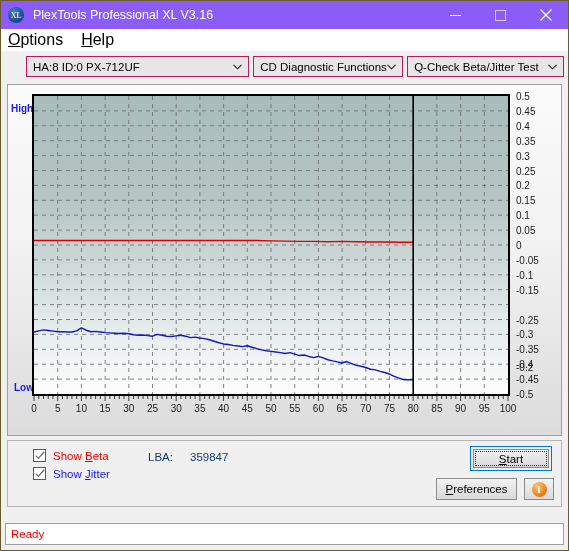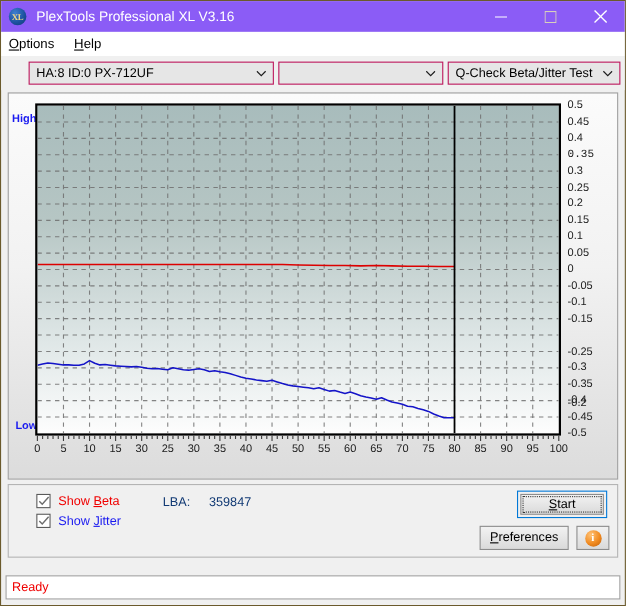--- a/index.html
+++ b/index.html
@@ -65,21 +65,21 @@
   
   .menubar {
     height: 22px;
     background: #ffffff;
     display: flex;
     align-items: center;
     padding-left: 7px;
     box-sizing: border-box;
   }
   .menu-item {
-    font-size: 12px;
+    font-size: 16px;
     color: #000000;
     margin-right: 18px;
     white-space: nowrap;
   }
   .menu-item u { text-decoration: underline; }
 
   
   .toolbar {
     height: 31px;
     background: #f0f0f0;
@@ -314,20 +314,21 @@
   <div class="toolbar">
     <div class="combo combo-device">
       <span>HA:8 ID:0  PX-712UF</span>
       <span class="chev">
         <svg width="9" height="6" viewBox="0 0 9 6">
             <polyline points="0.5,0.8 4.5,4.8 8.5,0.8" fill="none" stroke="#202020" stroke-width="1.1"></polyline>
           </svg>
       </span>
     </div>
     <div class="combo combo-func">
+      <span>CD Diagnostic Functions</span>
       <span class="chev">
         <svg width="9" height="6" viewBox="0 0 9 6">
             <polyline points="0.5,0.8 4.5,4.8 8.5,0.8" fill="none" stroke="#202020" stroke-width="1.1"></polyline>
           </svg>
       </span>
     </div>
     <div class="combo combo-test">
       <span>Q-Check Beta/Jitter Test</span>
       <span class="chev">
         <svg width="9" height="6" viewBox="0 0 9 6">
@@ -382,21 +383,21 @@
           <line x1="0" y1="283.1" x2="474" y2="283.1" stroke="#6f6f6f" stroke-width="1" stroke-dasharray="4,4" opacity="0.85"></line>
           <polyline points="0.00,144.53 9.48,144.53 23.70,144.53 37.92,144.53 52.14,144.53 66.36,144.53 80.58,144.53 94.80,144.53 109.02,144.53 123.24,144.53 137.46,144.53 151.68,144.53 165.90,144.53 180.12,144.53 194.34,144.53 208.56,144.53 222.78,144.53 237.00,144.83 251.22,145.13 265.44,145.42 279.66,145.42 293.88,145.72 308.10,145.42 322.32,145.72 336.54,146.02 350.76,146.02 364.98,146.32 379.20,146.32" fill="none" stroke="#dd0000" stroke-width="1.4" stroke-linejoin="round"></polyline>
           <polyline points="0.00,236.02 4.74,234.82 9.48,233.93 14.22,234.53 18.96,235.12 23.70,235.72 28.44,235.72 33.18,236.02 37.92,236.02 42.66,234.82 47.40,231.84 52.14,234.23 56.88,235.72 61.62,235.42 66.36,236.02 71.10,236.61 75.84,236.91 80.58,237.21 85.32,237.51 90.06,237.21 94.80,237.80 99.54,238.70 104.28,239.29 109.02,239.00 113.76,239.59 118.50,240.19 123.24,238.40 127.98,239.29 132.72,240.19 137.46,240.49 142.20,239.89 146.94,239.29 151.68,240.19 156.42,241.68 161.16,241.08 165.90,241.98 170.64,242.57 175.38,243.76 180.12,245.25 184.86,246.74 189.60,247.94 194.34,248.53 199.08,249.43 203.82,250.02 208.56,250.62 213.30,249.72 218.04,251.21 222.78,252.70 227.52,253.90 232.26,254.79 237.00,255.39 241.74,255.98 246.48,256.58 251.22,257.47 255.96,256.58 260.70,258.07 265.44,259.56 270.18,258.96 274.92,260.45 279.66,261.64 284.40,260.45 289.14,261.94 293.88,263.73 298.62,264.92 303.36,265.82 308.10,267.01 312.84,265.52 317.58,267.60 322.32,269.39 327.06,270.29 331.80,271.48 336.54,273.27 341.28,273.86 346.02,275.35 350.76,276.54 355.50,278.03 360.24,280.42 364.98,282.21 369.72,283.70 374.46,283.70 379.20,283.70" fill="none" stroke="#1414c8" stroke-width="1.4" stroke-linejoin="round"></polyline>
           <line x1="379.20000000000005" y1="0" x2="379.20000000000005" y2="298" stroke="#000000" stroke-width="1.6"></line>
         </svg>
     </div>
     <div id="yticks">
         <div class="ytick" style="top: 11px;">0.5</div>
         <div class="ytick" style="top: 25.9px;">0.45</div>
         <div class="ytick" style="top: 40.8px;">0.4</div>
-        <div class="ytick" style="top: 55.7px; font-family: Liberation Mono, monospace;">0.35</div>
+        <div class="ytick" style="top: 55.7px;">0.35</div>
         <div class="ytick" style="top: 70.6px;">0.3</div>
         <div class="ytick" style="top: 85.5px;">0.25</div>
         <div class="ytick" style="top: 100.4px;">0.2</div>
         <div class="ytick" style="top: 115.3px;">0.15</div>
         <div class="ytick" style="top: 130.2px;">0.1</div>
         <div class="ytick" style="top: 145.1px;">0.05</div>
         <div class="ytick" style="top: 160px;">0</div>
         <div class="ytick" style="top: 174.9px;">-0.05</div>
         <div class="ytick" style="top: 189.8px;">-0.1</div>
         <div class="ytick" style="top: 204.7px;">-0.15</div>

